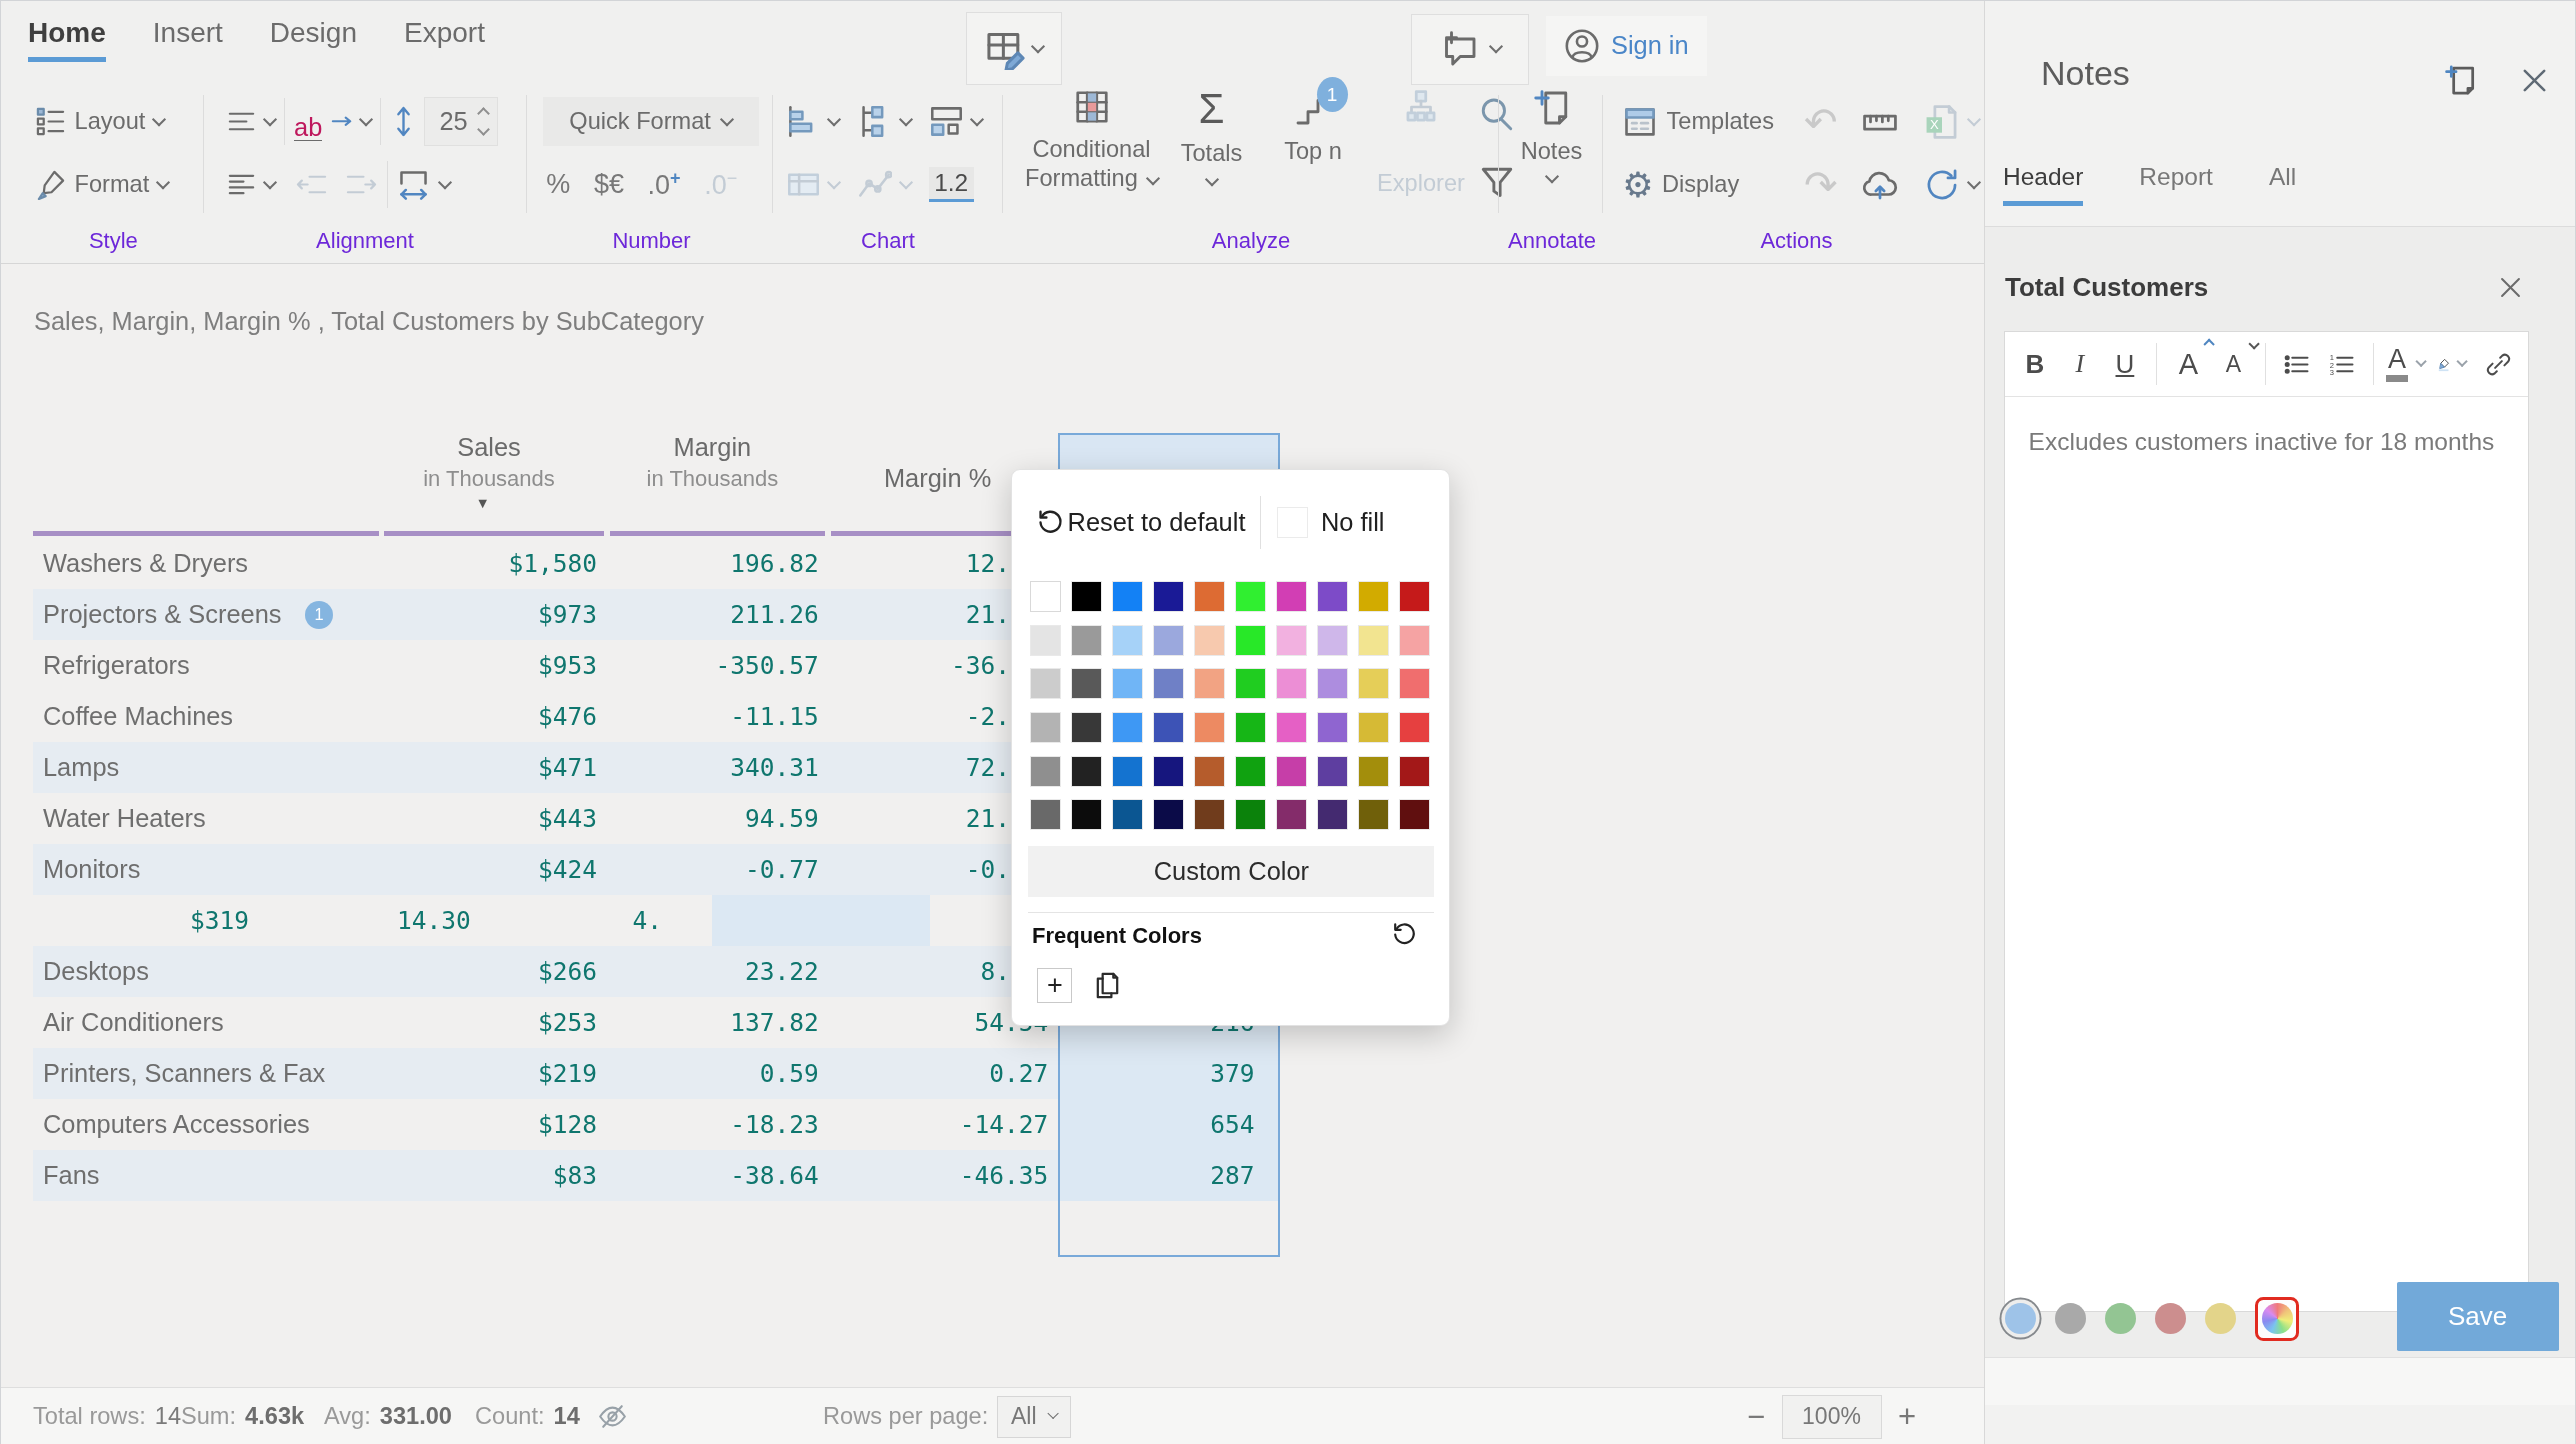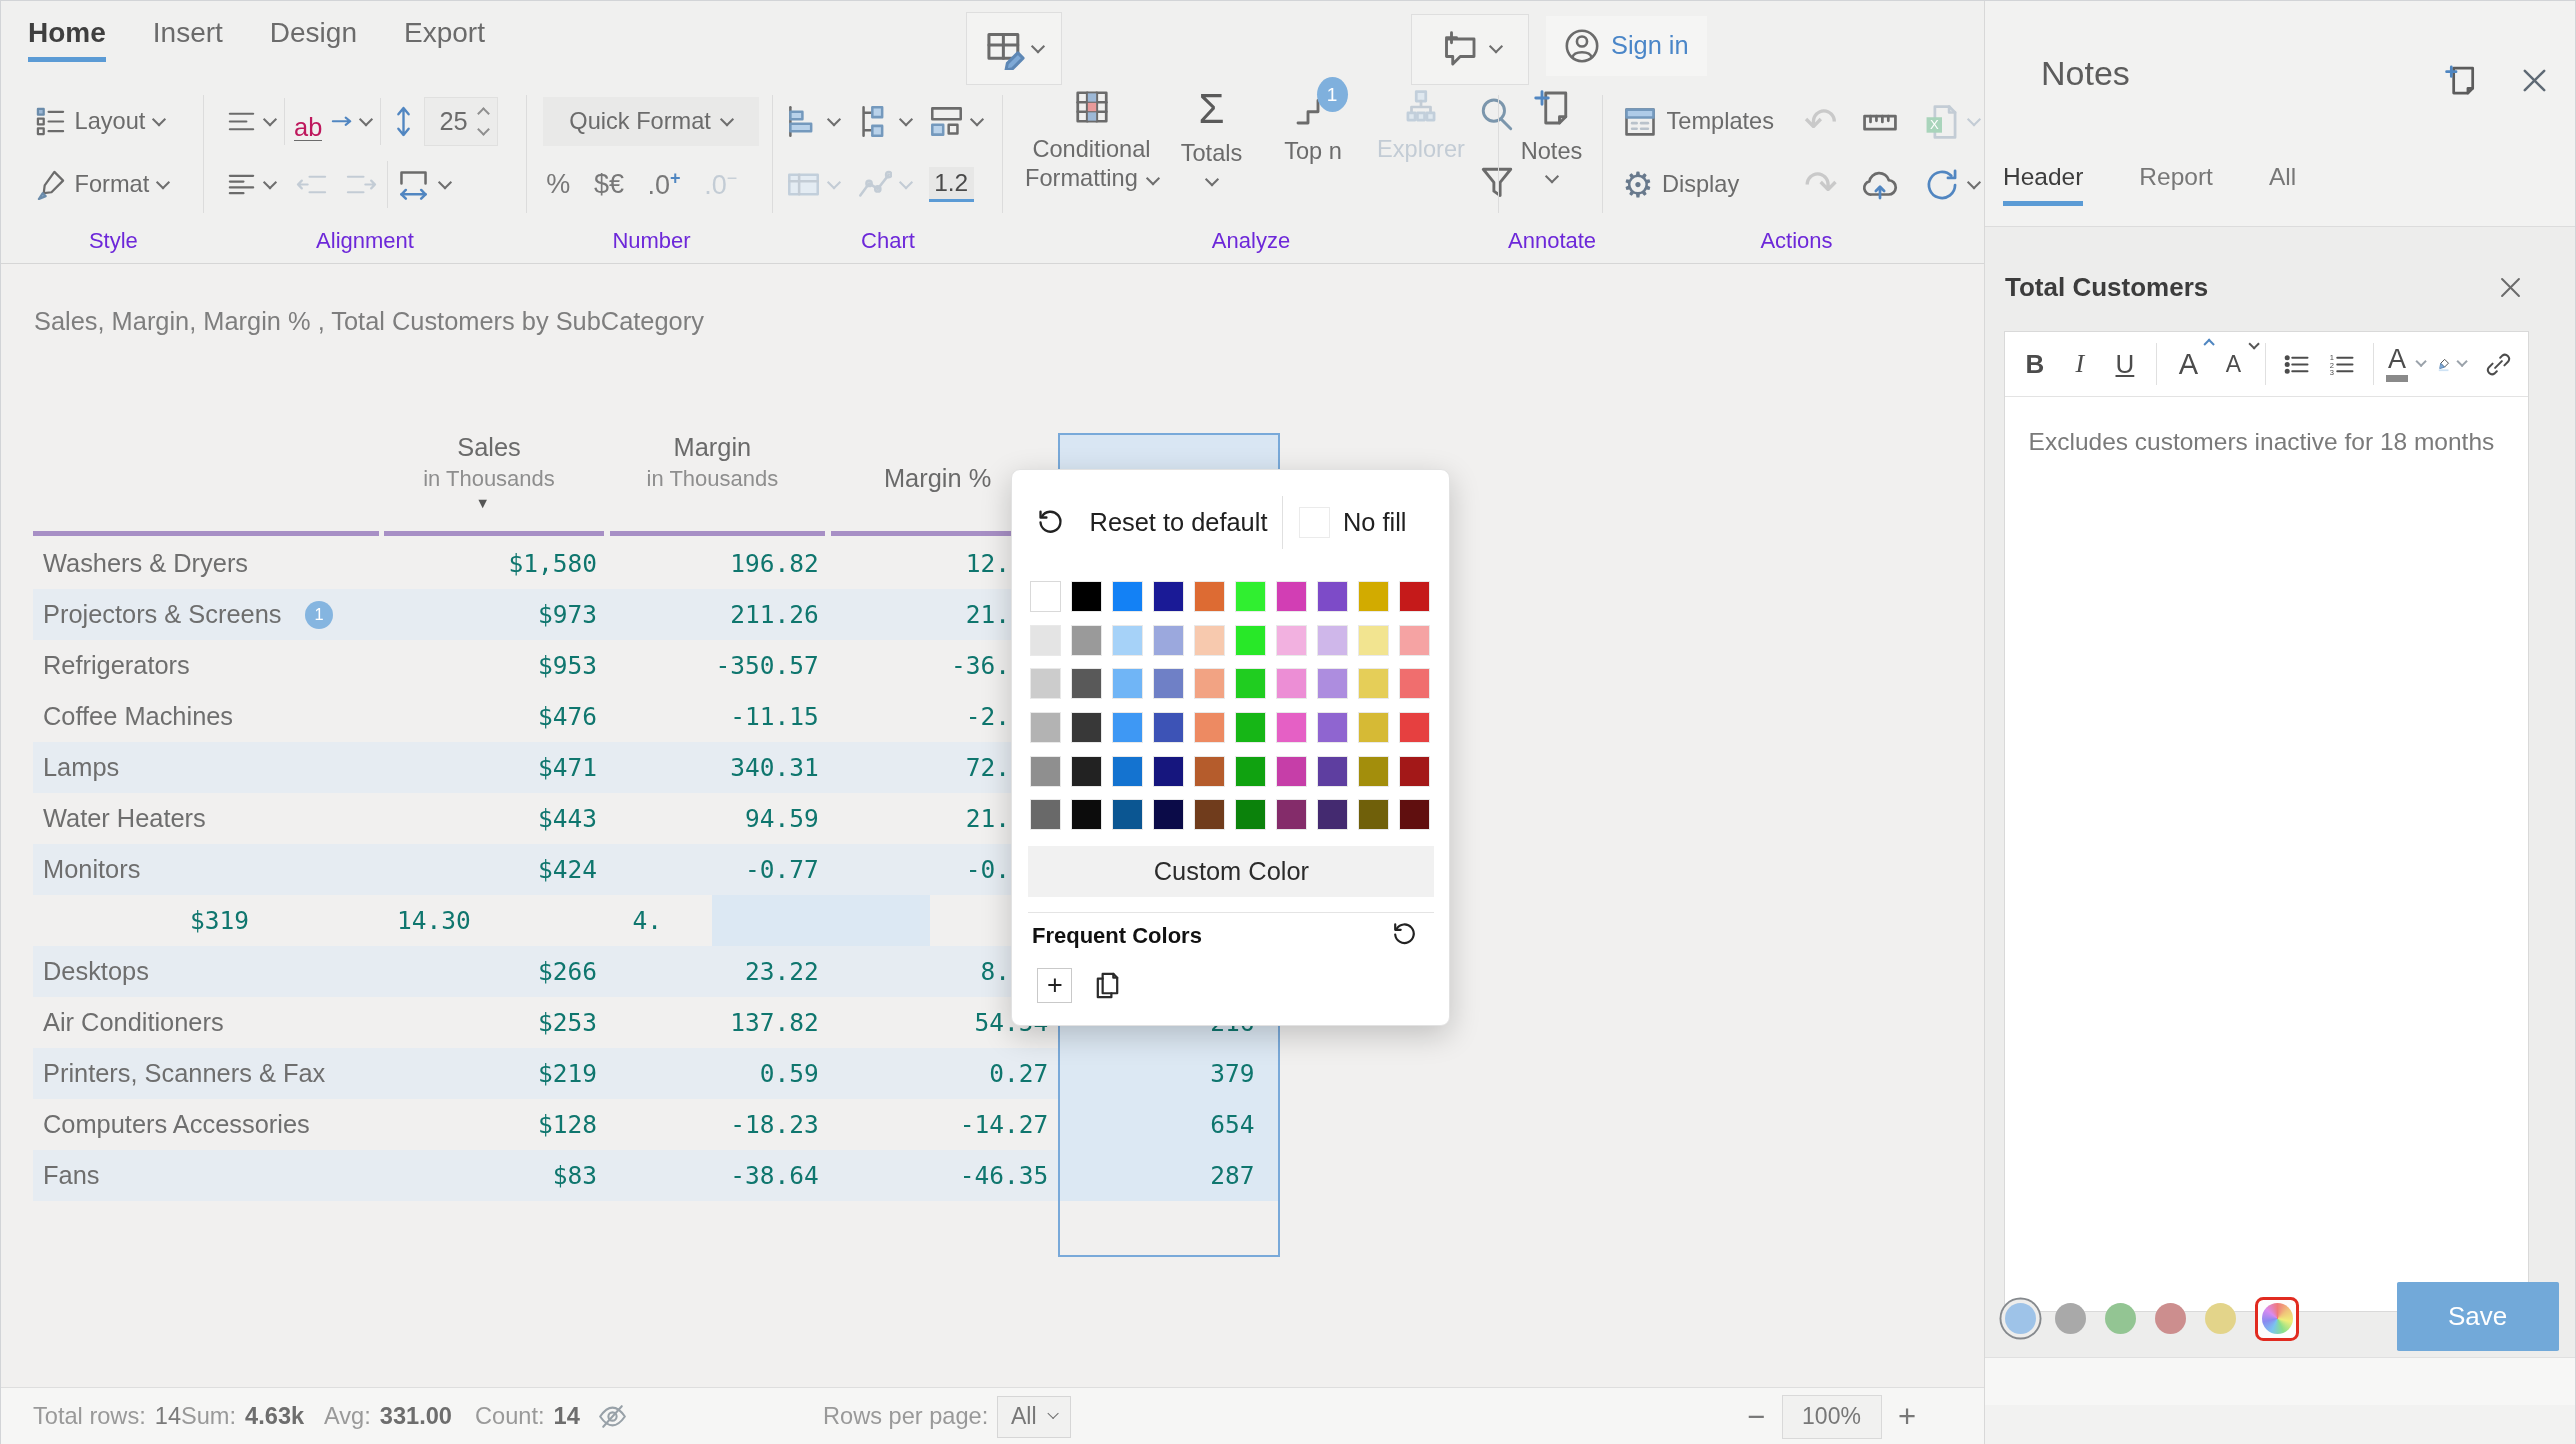--- a/index.html
+++ b/index.html
@@ -376,21 +376,21 @@
       </div>
       <div class="anacol" style="left:251px;width:94px;">
         <div style="position:relative;">
           <svg class="ic" width="40" height="40" viewBox="0 0 32 32">
               <path d="M4 28h8v-9h8v-9h8"></path>
             </svg>
           <span class="badge1">1</span>
         </div>
         <div class="analbl">Top n</div>
       </div>
-      <div class="anacol" style="left:356px;width:100px;">
+      <div class="anacol" style="left:356px;width:100px;gap:34px;">
         <svg class="ic dim" width="38" height="38" viewBox="0 0 32 32">
           <rect x="12" y="3" width="8" height="8" fill="#dfe8ef" stroke="#c2cfdb"></rect>
             <path d="M16 11v5M8 21v-5h16v5"></path>
           <rect x="5" y="21" width="6" height="6" fill="#dfe8ef" stroke="#c2cfdb"></rect>
             <rect x="13" y="21" width="6" height="6" fill="#dfe8ef" stroke="#c2cfdb"></rect>
             <rect x="21" y="21" width="6" height="6" fill="#dfe8ef" stroke="#c2cfdb"></rect>
         </svg>
         <div class="analbl dim">Explorer</div>
       </div>
       <div style="position:absolute;left:462px;top:94px;">
@@ -624,21 +624,21 @@
           <div class="cell num pct">-46.35</div>
           <div class="cell num cust">287</div>
         </div>
       </div>
 
     <div class="selbox"></div>
   </div>
 
   <div class="popup">
     <div class="pop-top">
-      <div style="display:flex;align-items:center;gap:25px;padding-left:23.6px;cursor:pointer;">
+      <div style="display:flex;align-items:center;gap:3px;padding-left:23.6px;cursor:pointer;">
         <svg class="ic" width="29" height="29" viewBox="0 0 32 32" style="stroke:#222;stroke-width:2.6;">
           <path d="M6.5 9.5A11 11 0 1 1 5 16"></path>
             <path d="M5 4v6.5h6.5"></path>
         </svg>
         <span class="txt">Reset to default</span>
       </div>
       <div class="pop-vdiv"></div>
       <div style="display:flex;align-items:center;cursor:pointer;">
         <span class="nofillsq"></span>
         <span class="txt">No fill</span>

